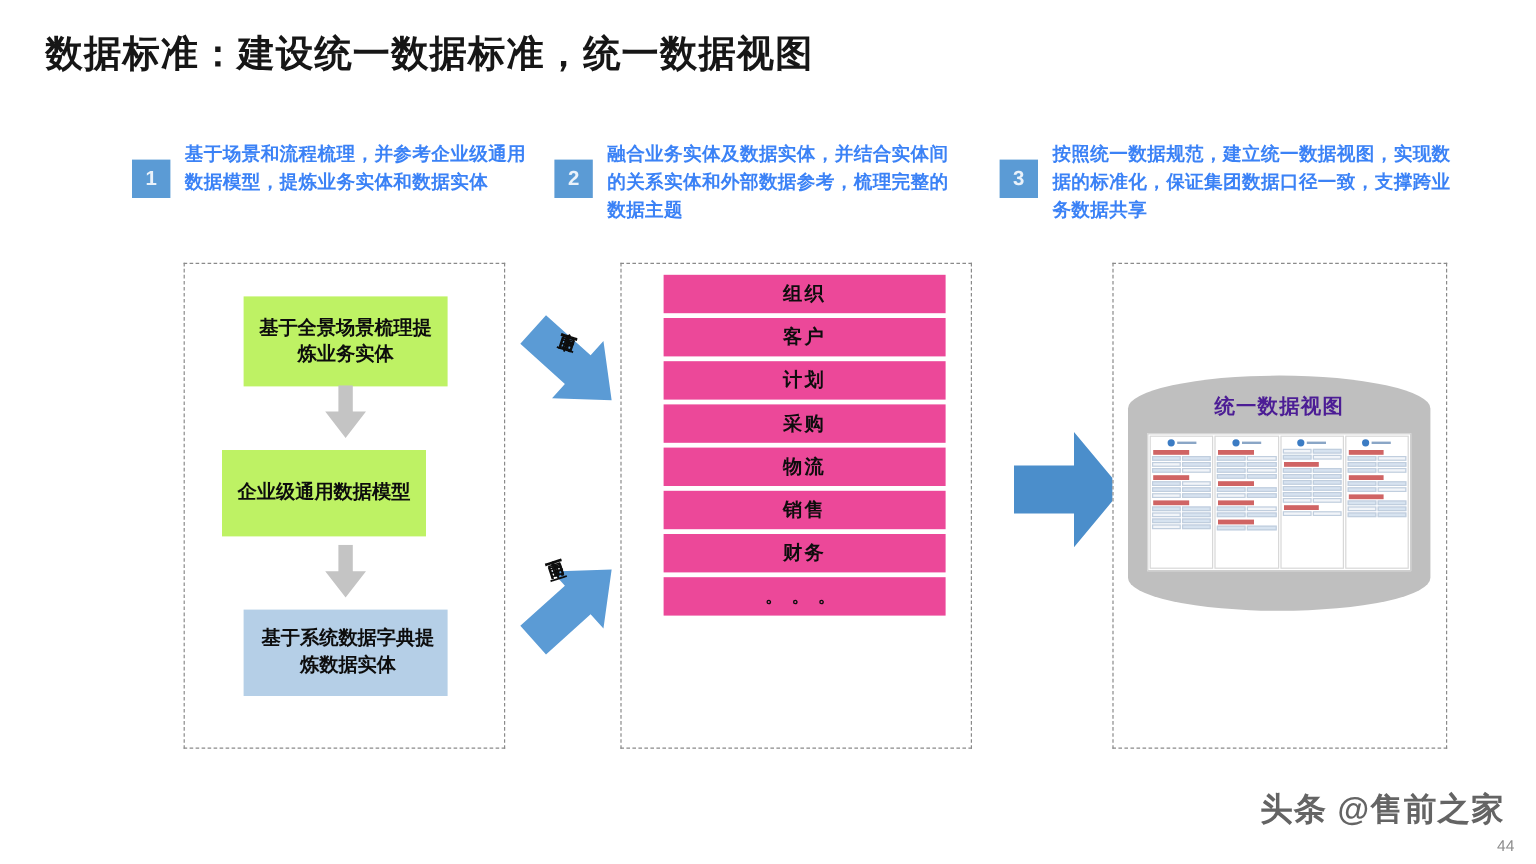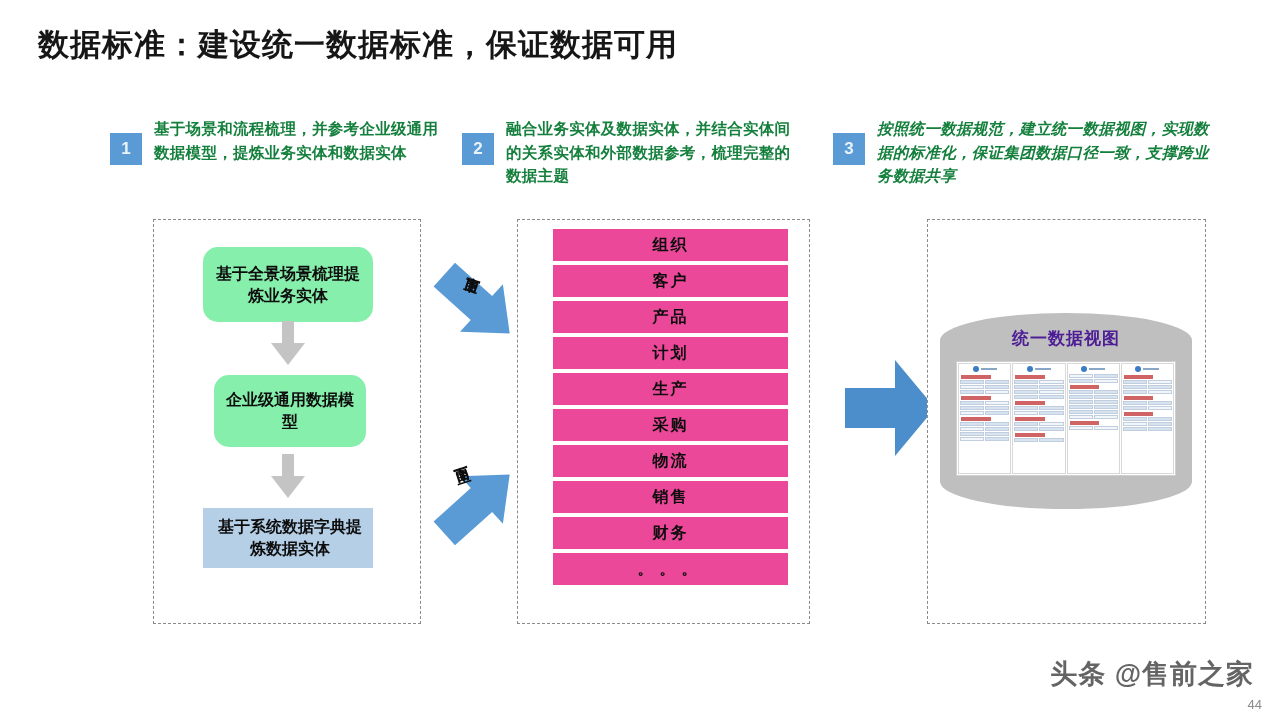--- a/index.html
+++ b/index.html
@@ -36,32 +36,32 @@
     font-size: 17px;
     font-weight: bold;
     display: flex; align-items: center; justify-content: center;
     flex: 0 0 32px;
   }
   .step-text {
     margin-left: 12px;
     font-size: 15.5px;
     font-weight: bold;
     line-height: 1.52;
-    color: #15803d;
+    color: #3b82f6;
     letter-spacing: 0.3px;
   }
   #step1-header { left: 110px; top: 117px; width: 340px; }
   #step1-header .step-badge { margin-top: 16px; }
   #step1-header .step-text { width: 290px; }
   #step2-header { left: 462px; top: 117px; width: 350px; }
   #step2-header .step-badge { margin-top: 16px; }
   #step2-header .step-text { width: 300px; }
   #step3-header { left: 833px; top: 117px; width: 400px; }
   #step3-header .step-badge { margin-top: 16px; }
-  #step3-header .step-text { width: 345px; font-style: italic; }
+  #step3-header .step-text { width: 345px; }
 
   
   .panel {
     position: absolute;
     border: 1px dashed #8a8a8a;
     background: #ffffff;
   }
   #panel-1 { left: 153px; top: 219px; width: 268px; height: 405px; }
   #panel-2 { left: 517px; top: 219px; width: 293px; height: 405px; }
   #panel-3 { left: 927px; top: 219px; width: 279px; height: 405px; }
@@ -70,25 +70,25 @@
   .flow-box {
     position: absolute;
     display: flex; align-items: center; justify-content: center;
     text-align: center;
     font-size: 16px;
     font-weight: bold;
     line-height: 1.35;
     color: #0d0d0d;
     padding: 4px 8px;
   }
-  .flow-box.gray { background: #86efac; border-radius: 15px; }
+  .flow-box.gray { background: #bef264; }
   .flow-box.blue { background: #b5cfe7; }
   #flow-box-1 { left: 203px; top: 247px; width: 170px; height: 75px; }
-  #flow-box-2 { left: 214px; top: 375px; width: 152px; height: 72px; }
-  #flow-box-3 { left: 203px; top: 508px; width: 170px; height: 60px; padding-left: 12px; }
+  #flow-box-2 { left: 185px; top: 375px; width: 170px; height: 72px; }
+  #flow-box-3 { left: 203px; top: 508px; width: 170px; height: 72px; padding-left: 12px; }
 
   
   .connector {
     position: absolute;
     width: 46px; height: 54px;
   }
   #connector-1 { left: 265px; top: 321px; }
   #connector-2 { left: 265px; top: 454px; }
 
   
@@ -237,21 +237,21 @@
     color: #8d8d8d;
     font-family: "Liberation Sans", sans-serif;
     margin-left: 35px;
   }
 </style>
 </head>
 <body>
 
 <div id="slide">
 
-  <div class="slide-title">数据标准：建设统一数据标准，保证数据可用</div>
+  <div class="slide-title">数据标准：建设统一数据标准，统一数据视图</div>
 
   <div class="step-header" id="step1-header">
     <div class="step-badge">1</div>
     <div class="step-text">基于场景和流程梳理，并参考企业级通用数据模型，提炼业务实体和数据实体</div>
   </div>
 
   <div class="step-header" id="step2-header">
     <div class="step-badge">2</div>
     <div class="step-text">融合业务实体及数据实体，并结合实体间的关系实体和外部数据参考，梳理完整的数据主题</div>
   </div>
@@ -297,23 +297,21 @@
       </g>
     </svg>
     <div class="rot-arrow-label">自下而上</div>
   </div>
 
   <div class="panel" id="panel-2"></div>
 
   <div id="topic-list">
     <div class="topic-row">组织</div>
     <div class="topic-row">客户</div>
-    <div class="topic-row">产品</div>
     <div class="topic-row">计划</div>
-    <div class="topic-row">生产</div>
     <div class="topic-row">采购</div>
     <div class="topic-row">物流</div>
     <div class="topic-row">销售</div>
     <div class="topic-row">财务</div>
     <div class="topic-row dots">。。。</div>
   </div>
 
   <div id="big-arrow">
     <svg width="92" height="100" viewBox="0 0 92 100" aria-hidden="true">
       <polygon points="0,30 50,30 50,2 90,50 50,98 50,70 0,70" fill="#4b8ecb"></polygon>

